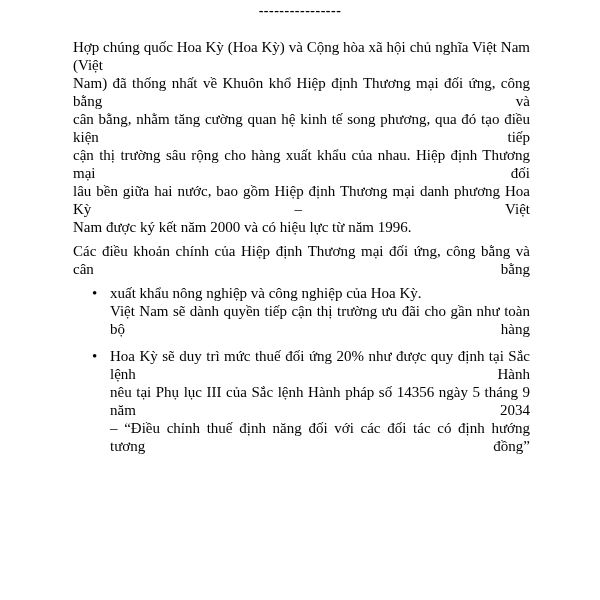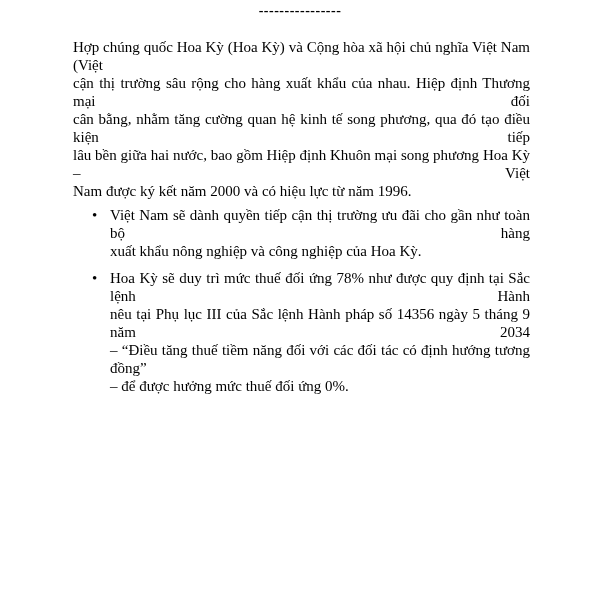--- a/index.html
+++ b/index.html
@@ -64,35 +64,36 @@
   }
 </style>
 </head>
 <body>
 
 <div class="page">
   <div class="divider">----------------</div>
   <div class="content">
     <div class="para para1">
         <div class="ln">Hợp chúng quốc Hoa Kỳ (Hoa Kỳ) và Cộng hòa xã hội chủ nghĩa Việt Nam (Việt</div>
+        <div class="ln">Nam) đã thống nhất về Khuôn khổ Hiệp định Thương mại đối ứng, công bằng và</div>
+        <div class="ln">cân bằng, nhằm tăng cường quan hệ kinh tế song phương, qua đó tạo điều kiện tiếp</div>
         <div class="ln">cận thị trường sâu rộng cho hàng xuất khẩu của nhau. Hiệp định Thương mại đối</div>
-        <div class="ln">cân bằng, nhằm tăng cường quan hệ kinh tế song phương, qua đó tạo điều kiện tiếp</div>
-        <div class="ln">lâu bền giữa hai nước, bao gồm Hiệp định Khuôn mại song phương Hoa Kỳ – Việt</div>
+        <div class="ln">lâu bền giữa hai nước, bao gồm Hiệp định Thương mại danh phương Hoa Kỳ – Việt</div>
         <div class="ln last">Nam được ký kết năm 2000 và có hiệu lực từ năm 1996.</div>
       </div>
     <div class="para para2">
+        <div class="ln">Các điều khoản chính của Hiệp định Thương mại đối ứng, công bằng và cân bằng</div>
       </div>
     <ul class="bullets">
         <li>
           <span class="marker">•</span>
+          <div class="ln last">xuất khẩu nông nghiệp và công nghiệp của Hoa Kỳ.</div>
           <div class="ln">Việt Nam sẽ dành quyền tiếp cận thị trường ưu đãi cho gần như toàn bộ hàng</div>
-          <div class="ln last">xuất khẩu nông nghiệp và công nghiệp của Hoa Kỳ.</div>
         </li>
         <li>
           <span class="marker">•</span>
-          <div class="ln">Hoa Kỳ sẽ duy trì mức thuế đối ứng 78% như được quy định tại Sắc lệnh Hành</div>
+          <div class="ln">Hoa Kỳ sẽ duy trì mức thuế đối ứng 20% như được quy định tại Sắc lệnh Hành</div>
           <div class="ln">nêu tại Phụ lục III của Sắc lệnh Hành pháp số 14356 ngày 5 tháng 9 năm 2034</div>
-          <div class="ln">– “Điều tăng thuế tiềm năng đối với các đối tác có định hướng tương đồng”</div>
-          <div class="ln last">– để được hưởng mức thuế đối ứng 0%.</div>
+          <div class="ln">– “Điều chỉnh thuế định năng đối với các đối tác có định hướng tương đồng”</div>
         </li>
       </ul>
   </div>
 </div>
 
 </body></html>

